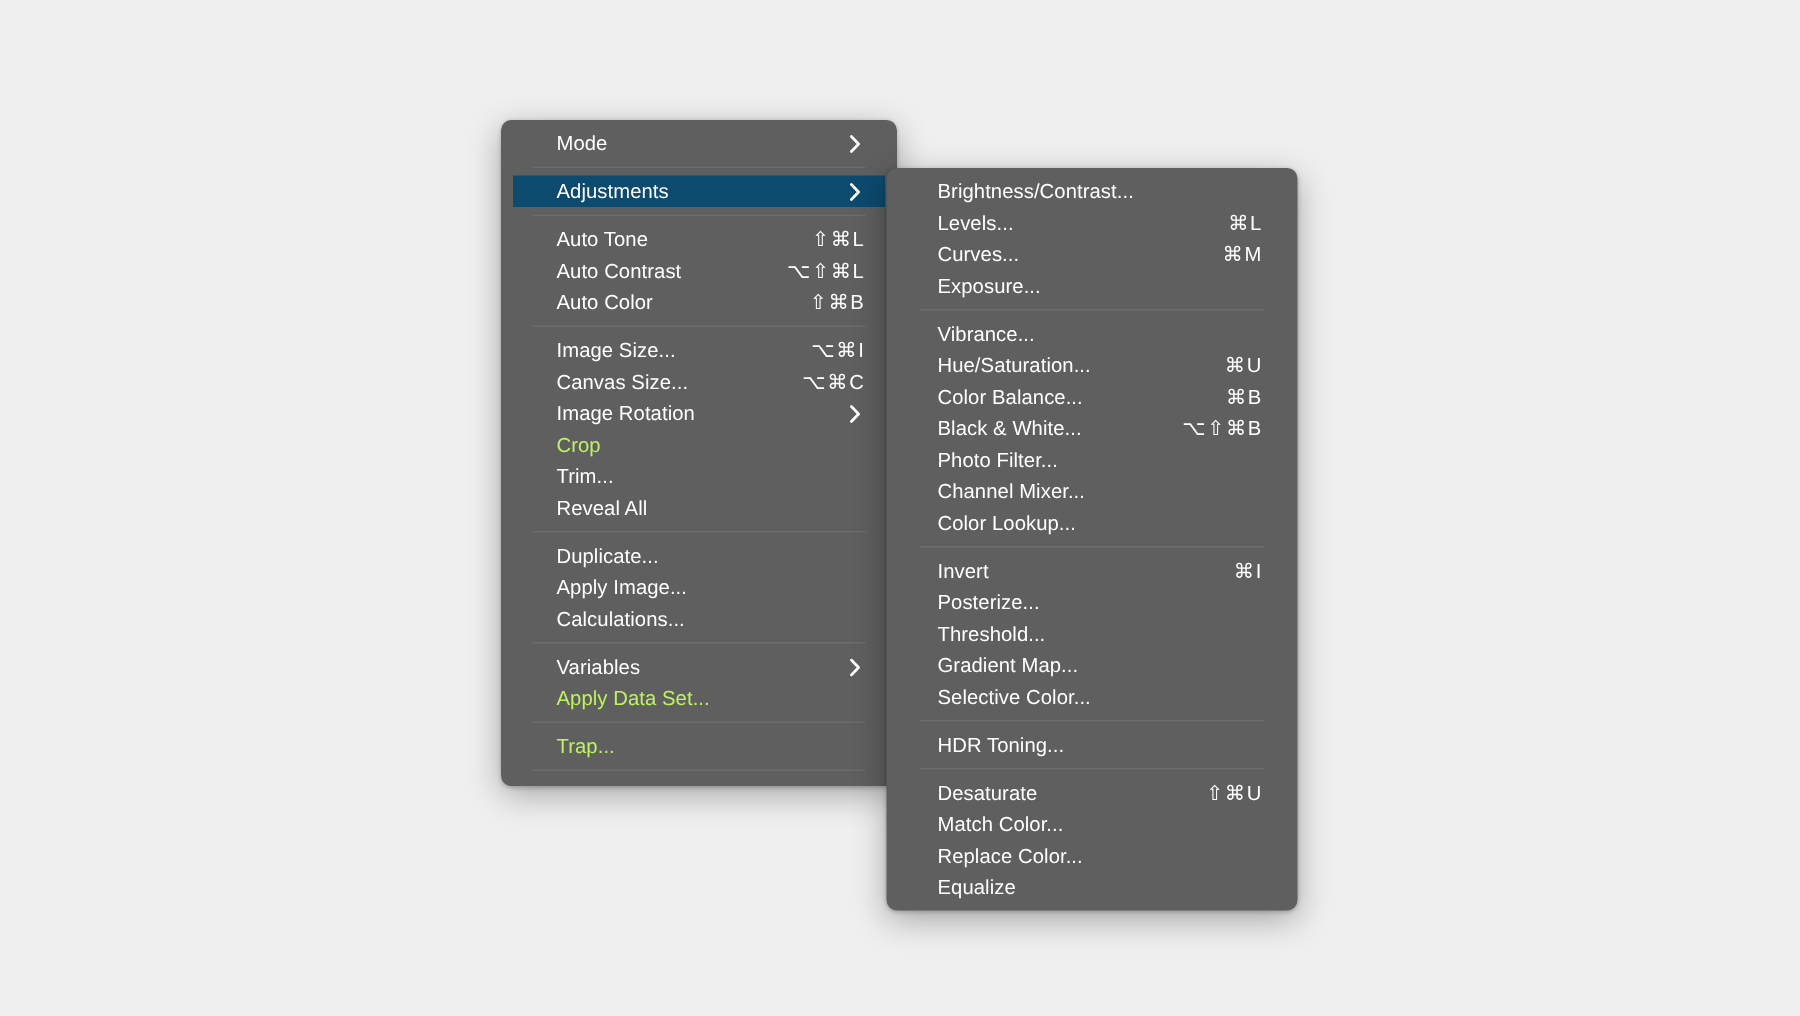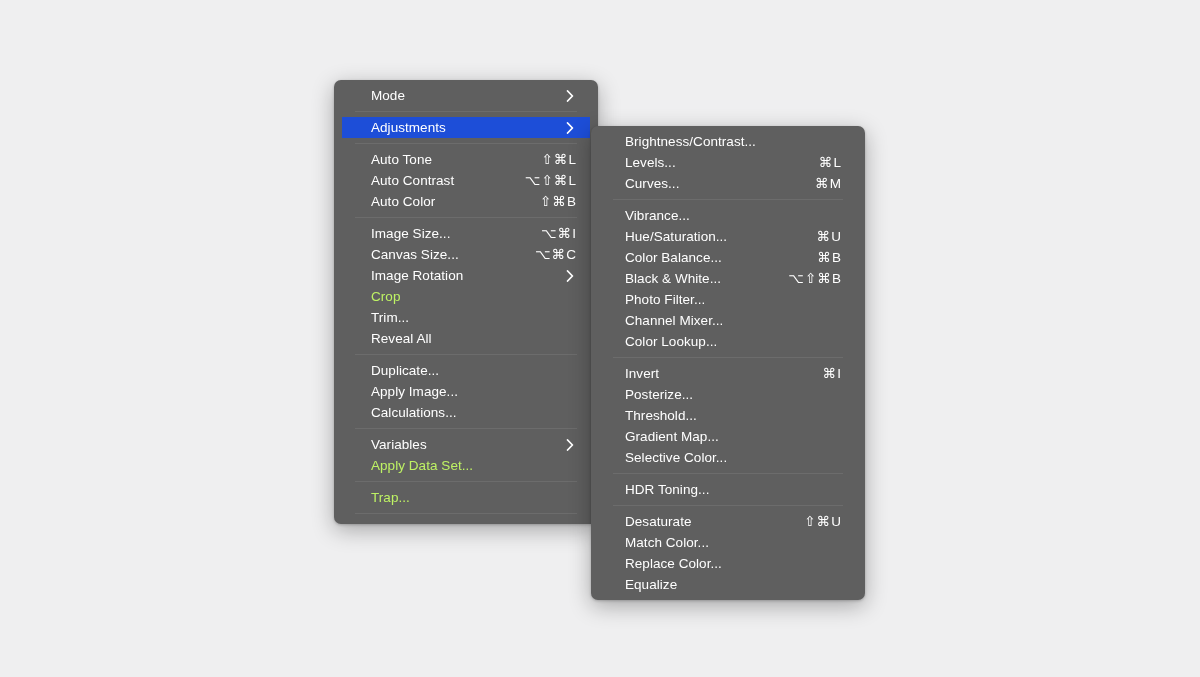--- a/index.html
+++ b/index.html
@@ -29,21 +29,21 @@
   #image-menu {
     left: 334px;
     top: 80px;
     width: 264px;
     border-radius: 7px;
     z-index: 1;
   }
 
   #adjustments-submenu {
     left: 591px;
-    top: 126px;
+    top: 112px;
     width: 274px;
     border-radius: 7px;
     z-index: 2;
   }
 
   .menu-item {
     position: relative;
     display: flex;
     align-items: center;
     height: 21px;
@@ -66,21 +66,21 @@
     letter-spacing: 1.1px;
     padding-left: 24px;
   }
 
   .menu-item.disabled .label,
   .menu-item.disabled .shortcut {
     color: #bef264;
   }
 
   .menu-item.selected {
-    background: #1d4ed8;
+    background: #0c4a6e;
   }
 
   .submenu-arrow {
     margin-left: auto;
     width: 14px;
     height: 14px;
     display: flex;
     align-items: center;
     justify-content: center;
     flex: 0 0 auto;
@@ -197,20 +197,23 @@
       <span class="label">Brightness/Contrast...</span>
     </div>
     <div class="menu-item">
       <span class="label">Levels...</span>
       <span class="shortcut">⌘L</span>
     </div>
     <div class="menu-item">
       <span class="label">Curves...</span>
       <span class="shortcut">⌘M</span>
     </div>
+    <div class="menu-item">
+      <span class="label">Exposure...</span>
+    </div>
     <div class="separator"></div>
     <div class="menu-item">
       <span class="label">Vibrance...</span>
     </div>
     <div class="menu-item">
       <span class="label">Hue/Saturation...</span>
       <span class="shortcut">⌘U</span>
     </div>
     <div class="menu-item">
       <span class="label">Color Balance...</span>

